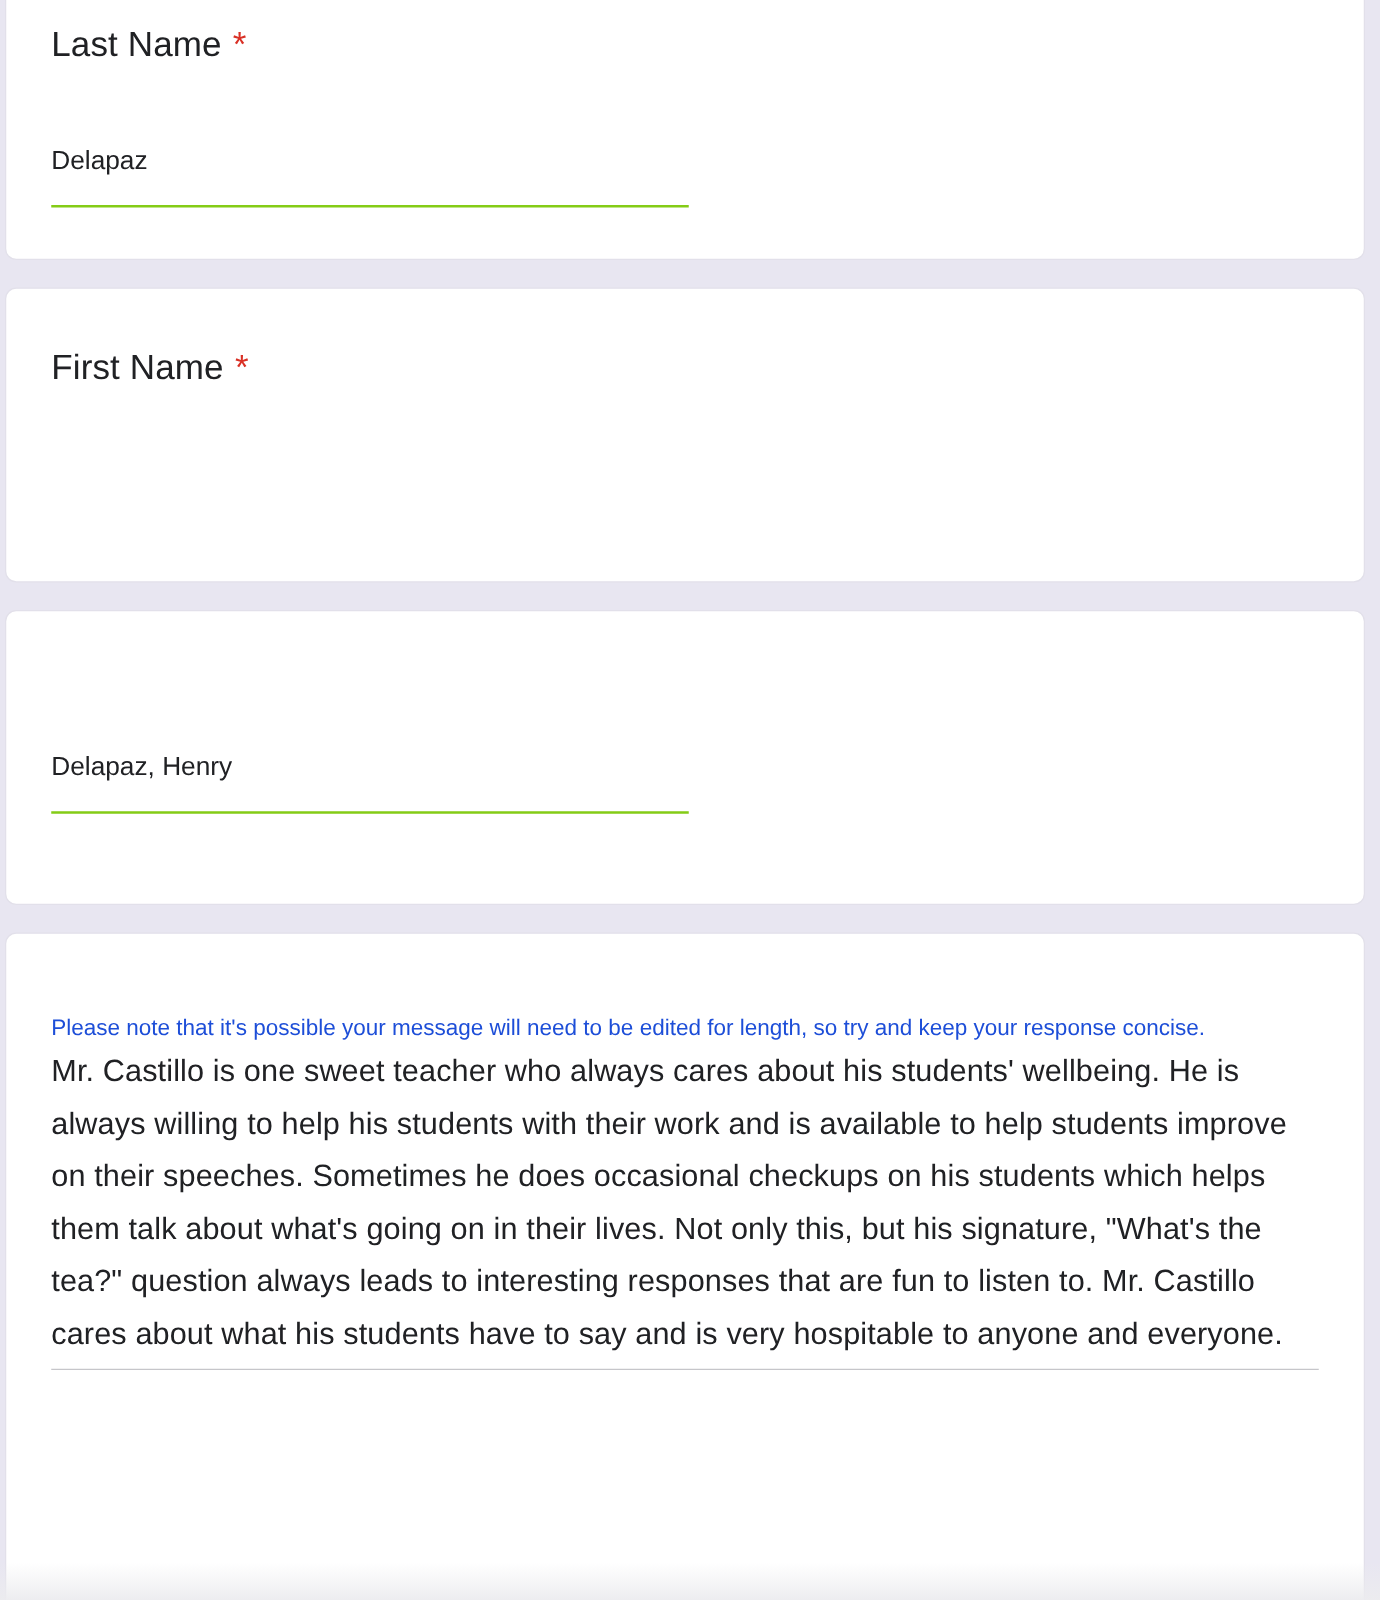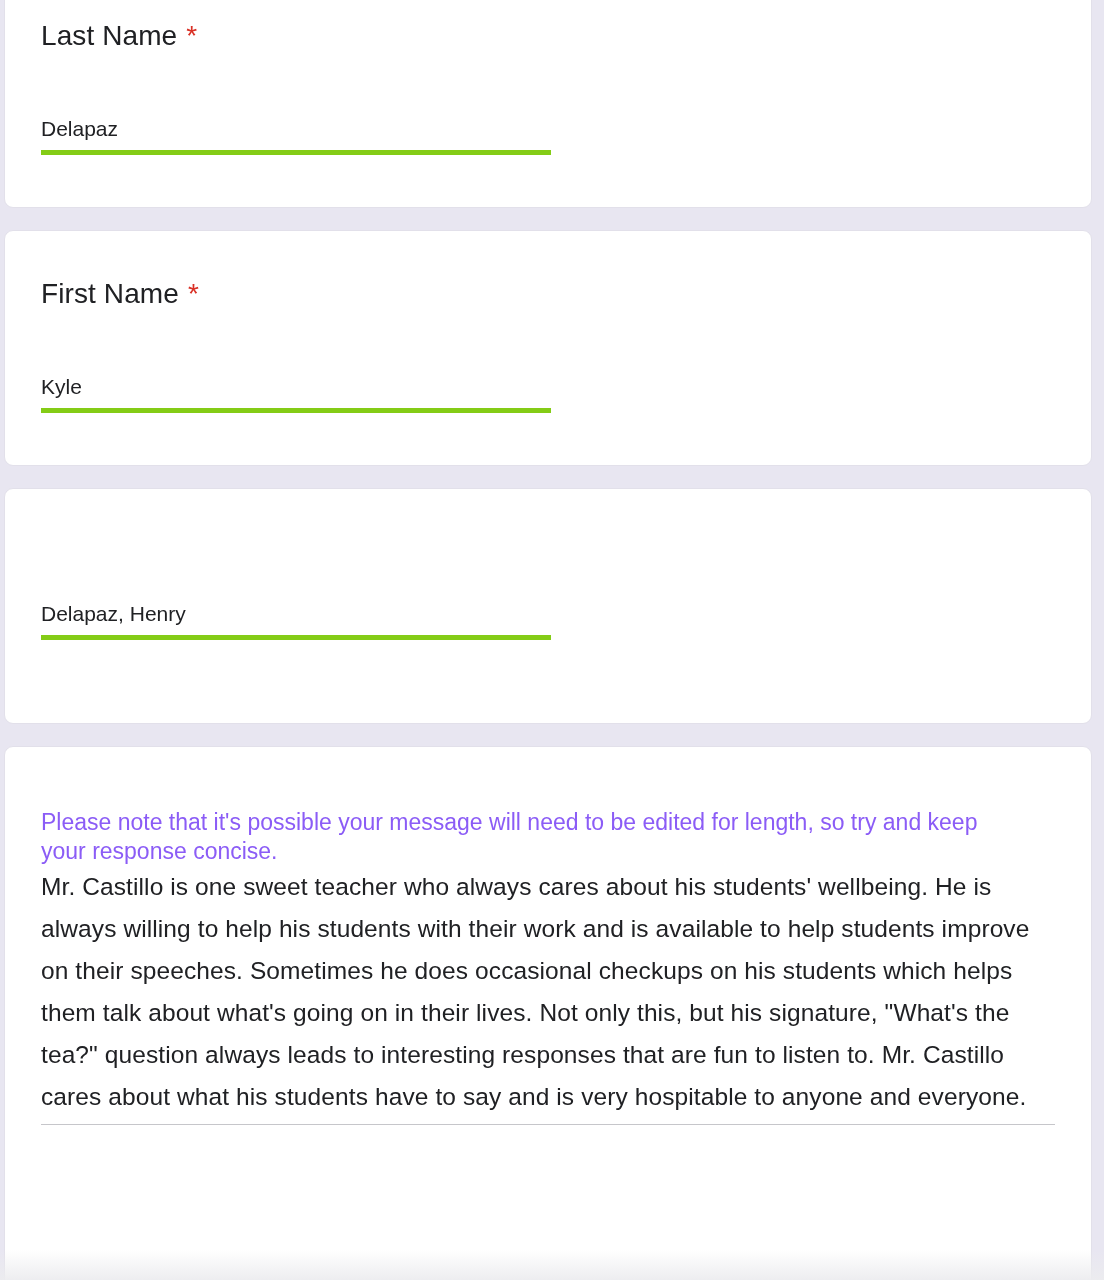--- a/index.html
+++ b/index.html
@@ -42,37 +42,37 @@
     color: #202124;
     letter-spacing: 0.1px;
   }
   .req {
     color: #d93025;
     margin-left: 9px;
   }
   .answer-short {
     margin-top: 64px;
     width: 510px;
-    border-bottom: 5px solid #84cc16;
-    padding-bottom: 7px;
+    border-bottom: 2px solid #84cc16;
+    padding-bottom: 21px;
     cursor: text;
   }
   .answer-text {
     font-size: 21px;
     line-height: 28px;
     color: #202124;
     white-space: nowrap;
     overflow: hidden;
   }
   .q-description {
     margin-top: 14px;
-    font-size: 23px;
+    font-size: 18px;
     line-height: 29px;
     max-width: 952px;
-    color: #8b5cf6;
+    color: #1d4ed8;
   }
   .answer-long {
     width: 100%;
     border-bottom: 1px solid #c6c6ca;
     padding-bottom: 6px;
     cursor: text;
   }
   .long-text {
     font-size: 24.5px;
     line-height: 42px;
@@ -100,23 +100,20 @@
     </div>
     <div class="answer-short">
       <div class="answer-text">Delapaz</div>
     </div>
   </section>
 
   <section class="card short">
     <div class="q-label">
       <span>First Name</span><span class="req">*</span>
     </div>
-    <div class="answer-short">
-      <div class="answer-text">Kyle</div>
-    </div>
   </section>
 
   <section class="card short">
     <div class="answer-short">
       <div class="answer-text">Delapaz, Henry</div>
     </div>
   </section>
 
   <section class="card message-card">
     <div class="q-description">Please note that it's possible your message will need to be edited for length, so try and keep your response concise.</div>

